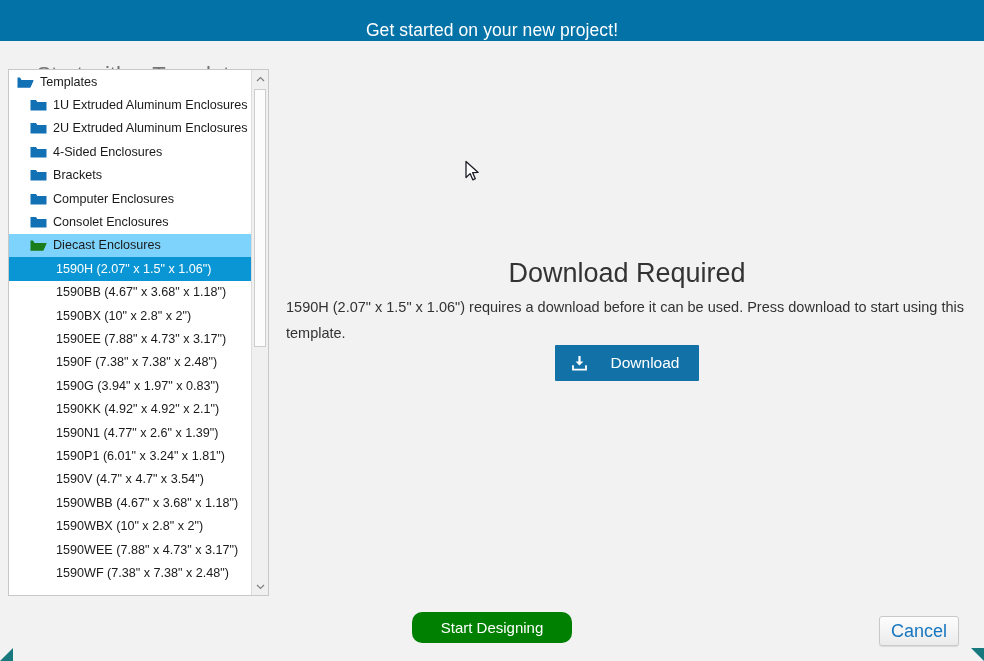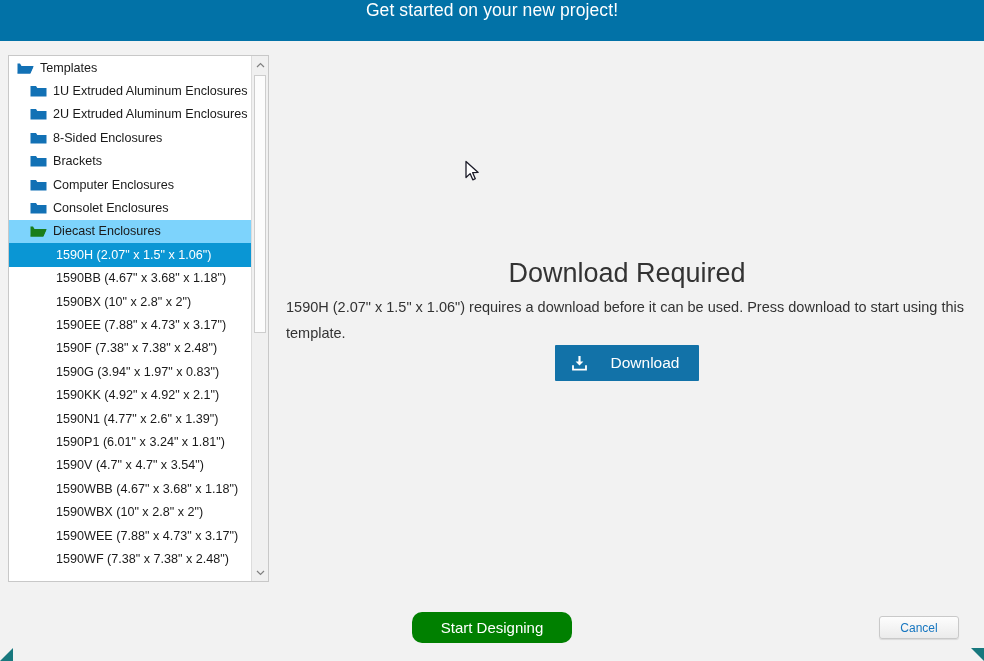--- a/index.html
+++ b/index.html
@@ -17,21 +17,21 @@
   }
 
   
   .header-bar {
     position: absolute;
     left: 0; top: 0;
     width: 984px;
     height: 41px;
     background: #0272a7;
     display: flex;
-    align-items: flex-start;
+    align-items: flex-end;
     justify-content: center;
   }
   .header-title {
     color: #ffffff;
     font-size: 17.5px;
     letter-spacing: 0.1px;
     font-weight: 400;
   }
 
   
@@ -46,21 +46,21 @@
     font-size: 22px;
     color: #737373;
     padding-top: 21px;
     height: 25px;
     font-weight: 400;
   }
 
   .tree-box {
     position: absolute;
     left: 8px;
-    top: 55px;
+    top: 69px;
     width: 261px;
     height: 527px;
     background: #ffffff;
     border: 1px solid #c8c8c8;
     box-sizing: border-box;
     overflow: hidden;
   }
   .tree-list {
     position: absolute;
     left: 0; top: 0;
@@ -198,26 +198,26 @@
     font-size: 15px;
     font-family: "Liberation Sans", sans-serif;
     cursor: pointer;
     border-radius: 10px;
   }
   .cancel-btn {
     position: absolute;
     left: 879px;
     top: 616px;
     width: 80px;
-    height: 23px;
+    height: 30px;
     border: 1px solid #c9c9c9;
     border-radius: 3px;
     background: linear-gradient(180deg, #fdfdfd 0%, #f4f4f4 50%, #ebebeb 100%);
     color: #1676c0;
-    font-size: 12px;
+    font-size: 18px;
     font-family: "Liberation Sans", sans-serif;
     cursor: pointer;
     box-shadow: 0 1px 1px rgba(0,0,0,0.10);
   }
 
   
   .corner-artifact {
     position: absolute;
     width: 13px;
     height: 13px;
@@ -279,21 +279,21 @@
       <div class="tree-row level-1">
         <svg class="folder-icon" viewBox="0 0 17 14">
           <path d="M0.5 2 L6 2 L7.3 4 L16.5 4 L16.5 12.5 L0.5 12.5 Z" fill="#1271b5"></path>
         </svg>
         <span>2U Extruded Aluminum Enclosures</span>
       </div>
       <div class="tree-row level-1">
         <svg class="folder-icon" viewBox="0 0 17 14">
           <path d="M0.5 2 L6 2 L7.3 4 L16.5 4 L16.5 12.5 L0.5 12.5 Z" fill="#1271b5"></path>
         </svg>
-        <span>8-Sided Enclosures</span>
+        <span>4-Sided Enclosures</span>
       </div>
       <div class="tree-row level-1">
         <svg class="folder-icon" viewBox="0 0 17 14">
           <path d="M0.5 2 L6 2 L7.3 4 L16.5 4 L16.5 12.5 L0.5 12.5 Z" fill="#1271b5"></path>
         </svg>
         <span>Brackets</span>
       </div>
       <div class="tree-row level-1">
         <svg class="folder-icon" viewBox="0 0 17 14">
           <path d="M0.5 2 L6 2 L7.3 4 L16.5 4 L16.5 12.5 L0.5 12.5 Z" fill="#1271b5"></path>

